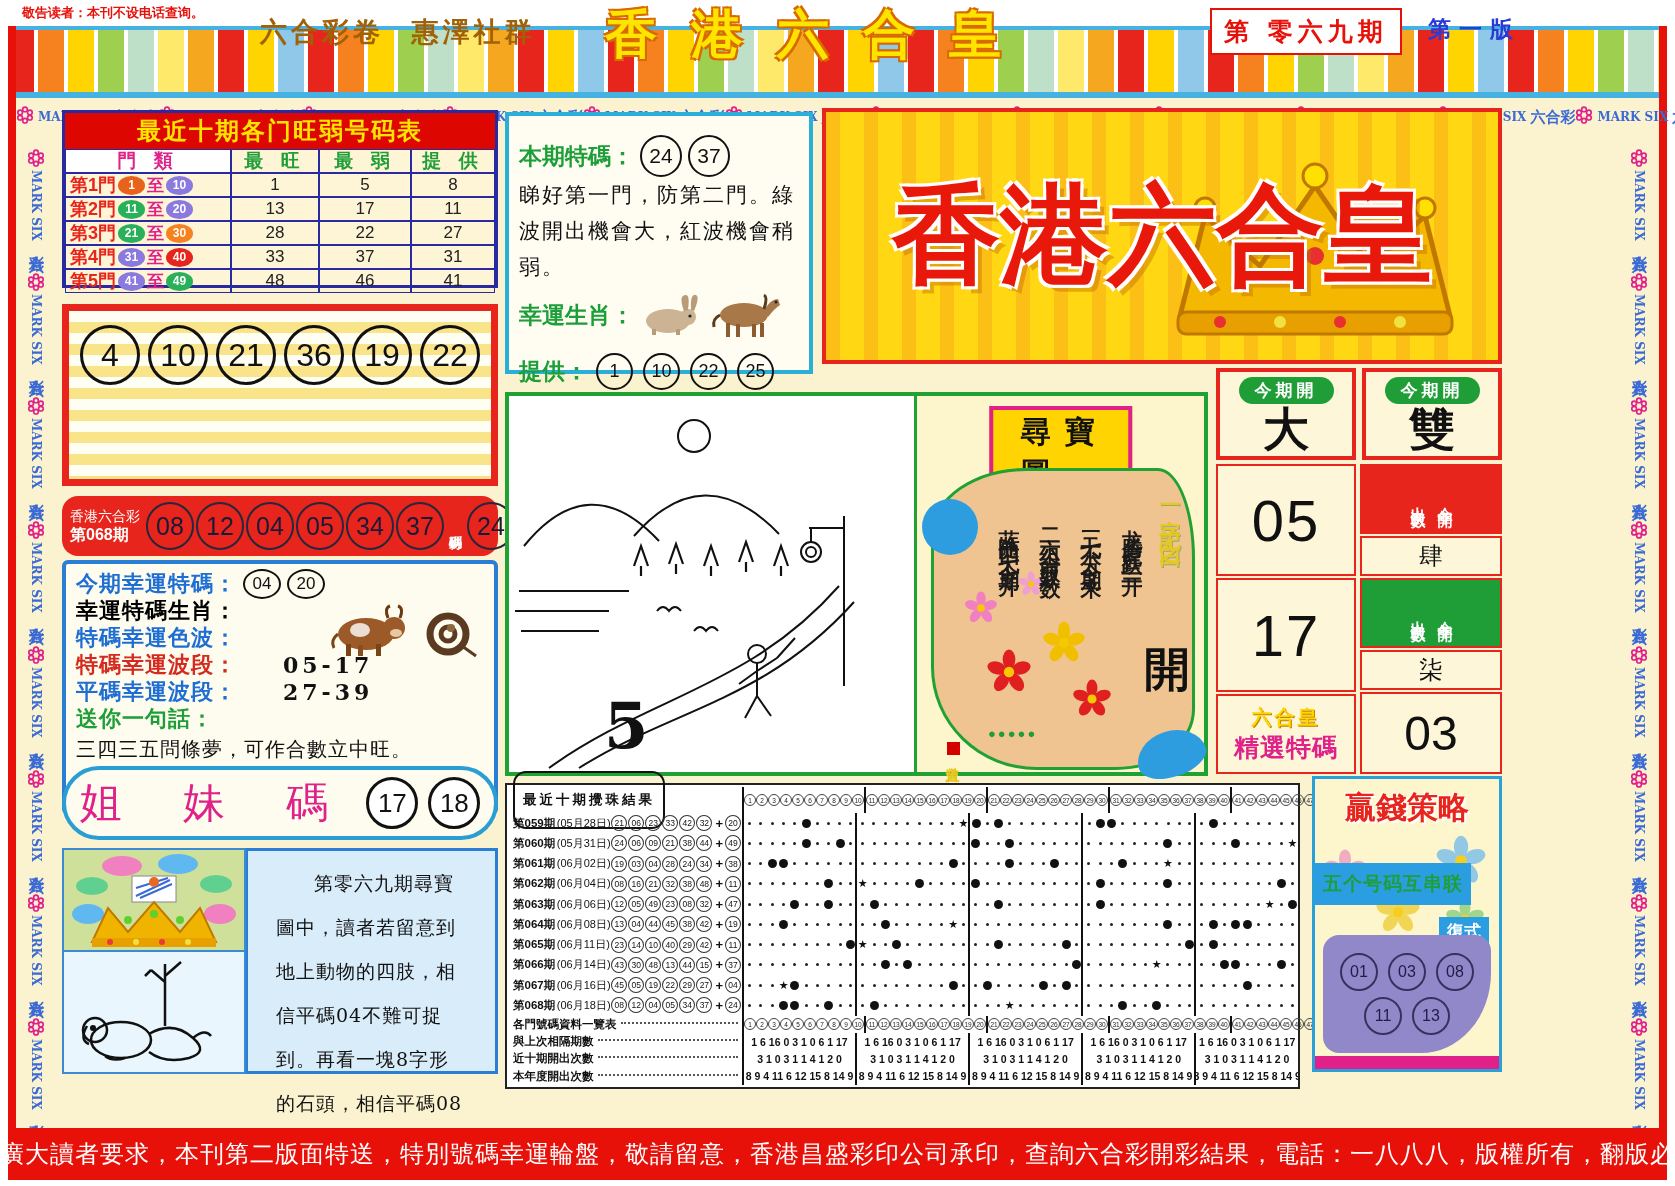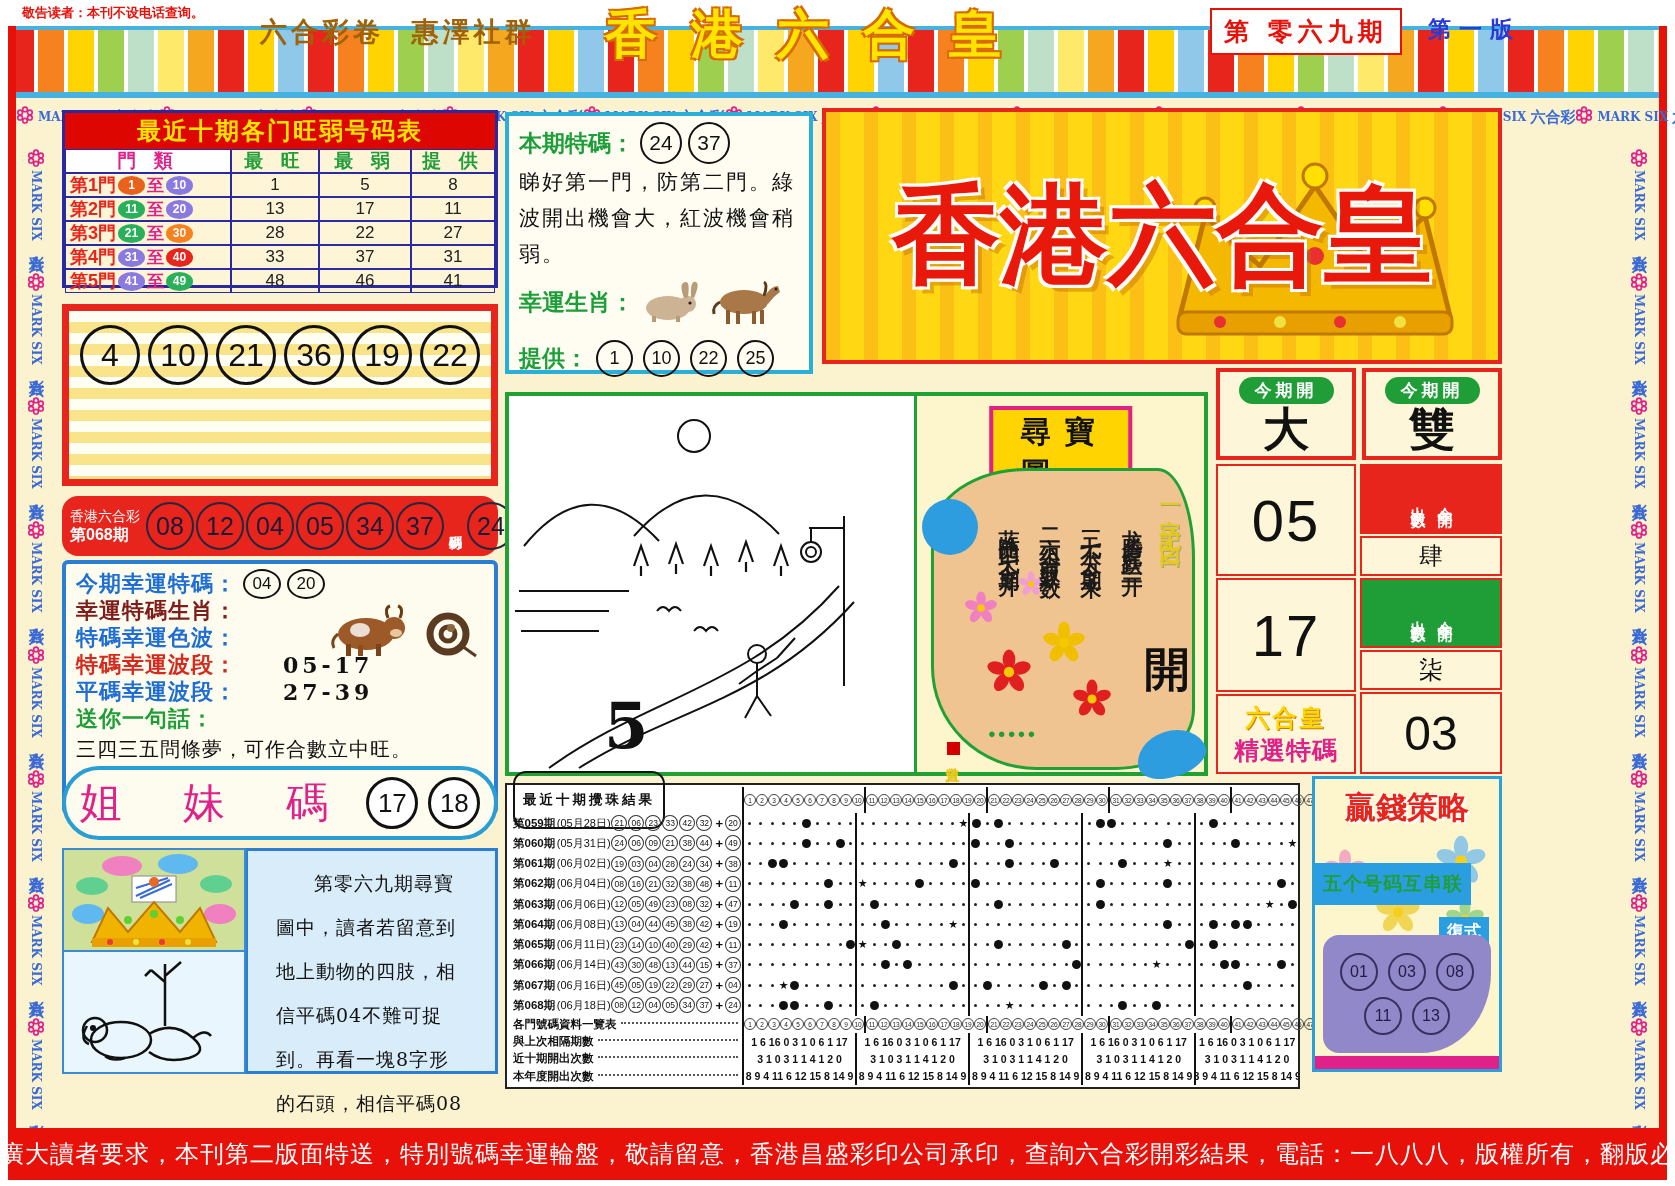--- a/index.html
+++ b/index.html
@@ -93,21 +93,21 @@
   .bl-imgs{width:184px;display:flex;flex-direction:column;}
   .crown-img{height:104px;background:#cfe09a;border:2px solid #3a8ad4;box-sizing:border-box;
      display:flex;align-items:center;justify-content:center;}
   .dog-img{flex:1;background:#eaf6fd;border:2px solid #3a8ad4;border-top:none;box-sizing:border-box;
      display:flex;align-items:center;justify-content:center;}
   .bl-text{flex:1;background:#d8ecfa;border:3px solid #2a7fd4;border-left:2px solid #2a7fd4;
      box-sizing:border-box;padding:10px 28px;font-size:19px;line-height:44px;color:#111;
      font-family:"DejaVu Serif",serif;text-indent:2em;letter-spacing:1px;}
   
   .sp-panel{position:absolute;left:505px;top:112px;width:308px;height:262px;box-sizing:border-box;
-     border:4px solid #2ab0d8;background:#fffdf2;padding:6px 10px;font-family:"DejaVu Serif",serif;}
+     border:4px solid #2ab0d8;background:#fffdf2;padding:19px 10px;font-family:"DejaVu Serif",serif;}
   .sp-g{color:#1c9e38;font-size:23px;font-weight:900;}
   .sp-line1{display:flex;align-items:center;gap:6px;}
   .sp-circle{width:38px;height:38px;border:2px solid #111;border-radius:50%;display:inline-flex;
      align-items:center;justify-content:center;font-size:21px;color:#111;font-family:"Liberation Sans",sans-serif;}
   .sp-comment{font-size:21px;line-height:36px;color:#111;letter-spacing:2px;}
   .sp-zo{display:flex;align-items:center;gap:4px;margin-top:2px;}
   .sp-prov{display:flex;align-items:center;gap:8px;margin-top:10px;}
   .sp-pcircle{width:33px;height:33px;border:2px solid #111;border-radius:50%;display:inline-flex;
      align-items:center;justify-content:center;font-size:18px;color:#111;font-family:"Liberation Sans",sans-serif;}
   
@@ -145,21 +145,21 @@
   
   .rp-box{position:absolute;width:140px;height:92px;box-sizing:border-box;border:4px solid #e8251c;
      background:#fdf6d8;display:flex;flex-direction:column;align-items:center;}
   .pill{margin-top:5px;background:#1f9e38;color:#fff;border-radius:15px;font-size:17px;font-weight:bold;
      padding:2px 16px;letter-spacing:4px;white-space:nowrap;}
   .rp-big{font-size:46px;font-weight:900;color:#111;line-height:1.1;font-family:"DejaVu Serif",serif;}
   .rp-cell{position:absolute;box-sizing:border-box;border:2px solid #e8251c;background:#fdf6d8;
      display:flex;align-items:center;justify-content:center;}
   .rp-num{font-size:58px;color:#111;letter-spacing:2px;}
   .rp-brand{flex-direction:column;}
-  .rb1{color:#ffd400;font-size:24px;font-weight:900;letter-spacing:3px;text-shadow:1px 1px 0 #c08000;}
+  .rb1{color:#ffd400;font-size:20px;font-weight:900;letter-spacing:3px;text-shadow:1px 1px 0 #c08000;}
   .rb2{color:#e0218a;font-size:25px;font-weight:900;letter-spacing:1px;}
   .rp-hdr{flex-direction:row-reverse;gap:8px;color:#fff;}
   .rp-hdr span{writing-mode:vertical-rl;font-size:15px;font-weight:bold;letter-spacing:3px;}
   .rp-red{background:#e8251c;}
   .rp-green{background:#1f9e38;}
   .rp-cnt{font-size:24px;color:#111;font-family:"DejaVu Serif",serif;}
   .rp-n3{font-size:48px;color:#111;}
   
   .results{position:absolute;left:505px;top:783px;width:795px;height:306px;box-sizing:border-box;
      border:2px solid #222;background:#fff;display:flex;flex-direction:column;padding:2px 0;}
@@ -716,21 +716,21 @@
   </div>
 
   <div class="lucky">
     <div id="lucky-lines">
         <div class="lk-line">
           <span class="lk-label" style="color: rgb(31, 110, 212);">今期幸運特碼：</span>
           <span class="lk-circle">04</span>
           <span class="lk-circle">20</span>
         </div>
         <div class="lk-line">
-          <span class="lk-label" style="color: #7f1d1d;">幸運特碼生肖：</span>
+          <span class="lk-label" style="color: #000000;">幸運特碼生肖：</span>
         </div>
         <div class="lk-line">
           <span class="lk-label" style="color: rgb(31, 110, 212);">特碼幸運色波：</span>
         </div>
         <div class="lk-line">
           <span class="lk-label" style="color: rgb(212, 42, 31);">特碼幸運波段：</span>
           <span class="lk-val">05-17</span>
         </div>
         <div class="lk-line">
           <span class="lk-label" style="color: rgb(31, 110, 212);">平碼幸運波段：</span>

